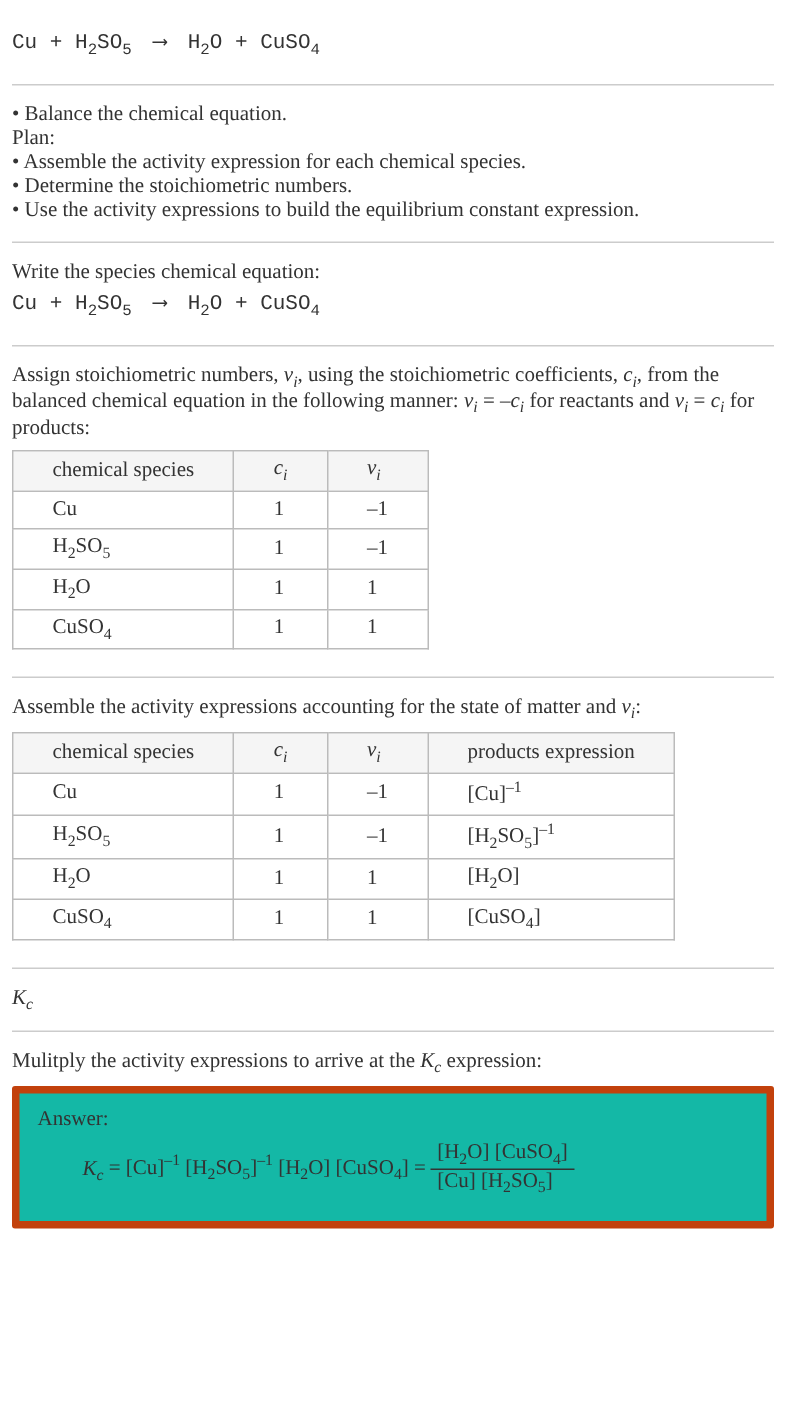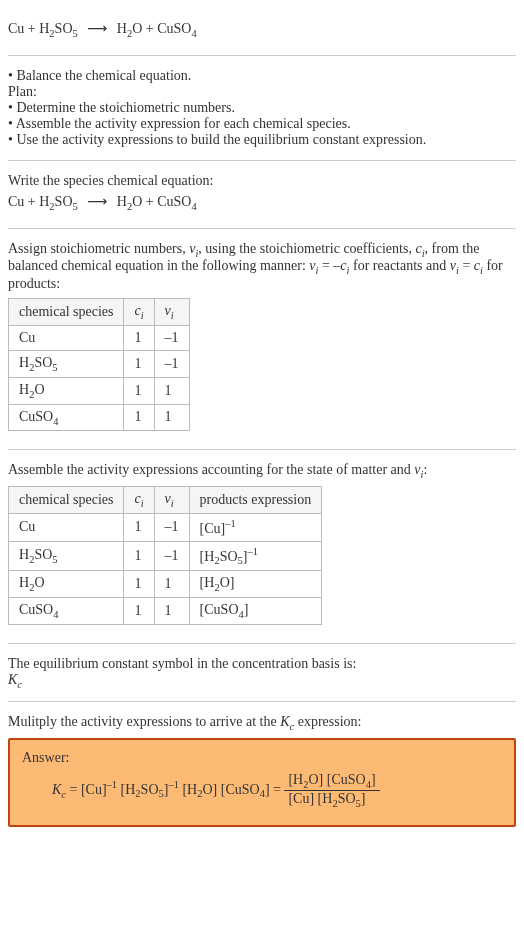--- a/index.html
+++ b/index.html
@@ -13,51 +13,51 @@
   }
   .block {
     padding: 8px 0;
   }
   hr {
     border: none;
     border-top: 1px solid #ccc;
     margin: 4px 0;
   }
   .equation {
-    font-family: Liberation Serif, serif;
+    font-family: Liberation Mono, monospace;
     margin: 4px 0;
   }
   .sub {
     vertical-align: sub;
     font-size: 0.75em;
   }
   .sup {
     vertical-align: super;
     font-size: 0.75em;
   }
   .italic {
     font-style: italic;
   }
   table {
     border-collapse: collapse;
     margin: 6px 0;
   }
   td, th {
     border: 1px solid #bbb;
-    padding: 4px 10px;
+    padding: 4px 26px;
     text-align: left;
     font-weight: normal;
     background: #fff;
   }
   th {
     background: #f5f5f5;
   }
   .answer-box {
-    background: #fdba74;
-    border: 2px solid #c2410c;
+    background: #14b8a6;
+    border: 5px solid #c2410c;
     padding: 10px 12px;
     margin-top: 6px;
     border-radius: 2px;
   }
   .center-eq {
     text-align: left;
     margin: 6px 0;
   }
   .frac {
     display: inline-block;
@@ -84,22 +84,22 @@
     Cu + H<span class="sub">2</span>SO<span class="sub">5</span>
     <span class="arrow">⟶</span>
     H<span class="sub">2</span>O + CuSO<span class="sub">4</span>
   </div>
 </div>
 <hr>
 
 <div class="block">
   <div>• <span>Balance the chemical equation.</span></div>
   <div>Plan:</div>
+  <div>• <span>Assemble the activity expression for each chemical species.</span></div>
   <div>• <span>Determine the stoichiometric numbers.</span></div>
-  <div>• <span>Assemble the activity expression for each chemical species.</span></div>
   <div>• <span>Use the activity expressions to build the equilibrium constant expression.</span></div>
 </div>
 <hr>
 
 <div class="block">
   <div>Write the species chemical equation:</div>
   <div class="equation">
     Cu + H<span class="sub">2</span>SO<span class="sub">5</span>
     <span class="arrow">⟶</span>
     H<span class="sub">2</span>O + CuSO<span class="sub">4</span>
@@ -178,21 +178,20 @@
       <td>1</td>
       <td>1</td>
       <td>[CuSO<span class="sub">4</span>]</td>
     </tr>
   </tbody>
     </table>
 </div>
 <hr>
 
 <div class="block">
-  <div>The equilibrium constant symbol in the concentration basis is:</div>
   <div class="italic">K<span class="sub">c</span></div>
 </div>
 <hr>
 
 <div class="block">
   <div>Mulitply the activity expressions to arrive at the <span class="italic">K<span class="sub">c</span></span> expression:</div>
   <div class="answer-box">
     <div>Answer:</div>
     <div class="center-eq" style="padding-left:30px;">
       <span class="italic">K<span class="sub">c</span></span> = [Cu]<span class="sup">–1</span> [H<span class="sub">2</span>SO<span class="sub">5</span>]<span class="sup">–1</span> [H<span class="sub">2</span>O] [CuSO<span class="sub">4</span>] =

